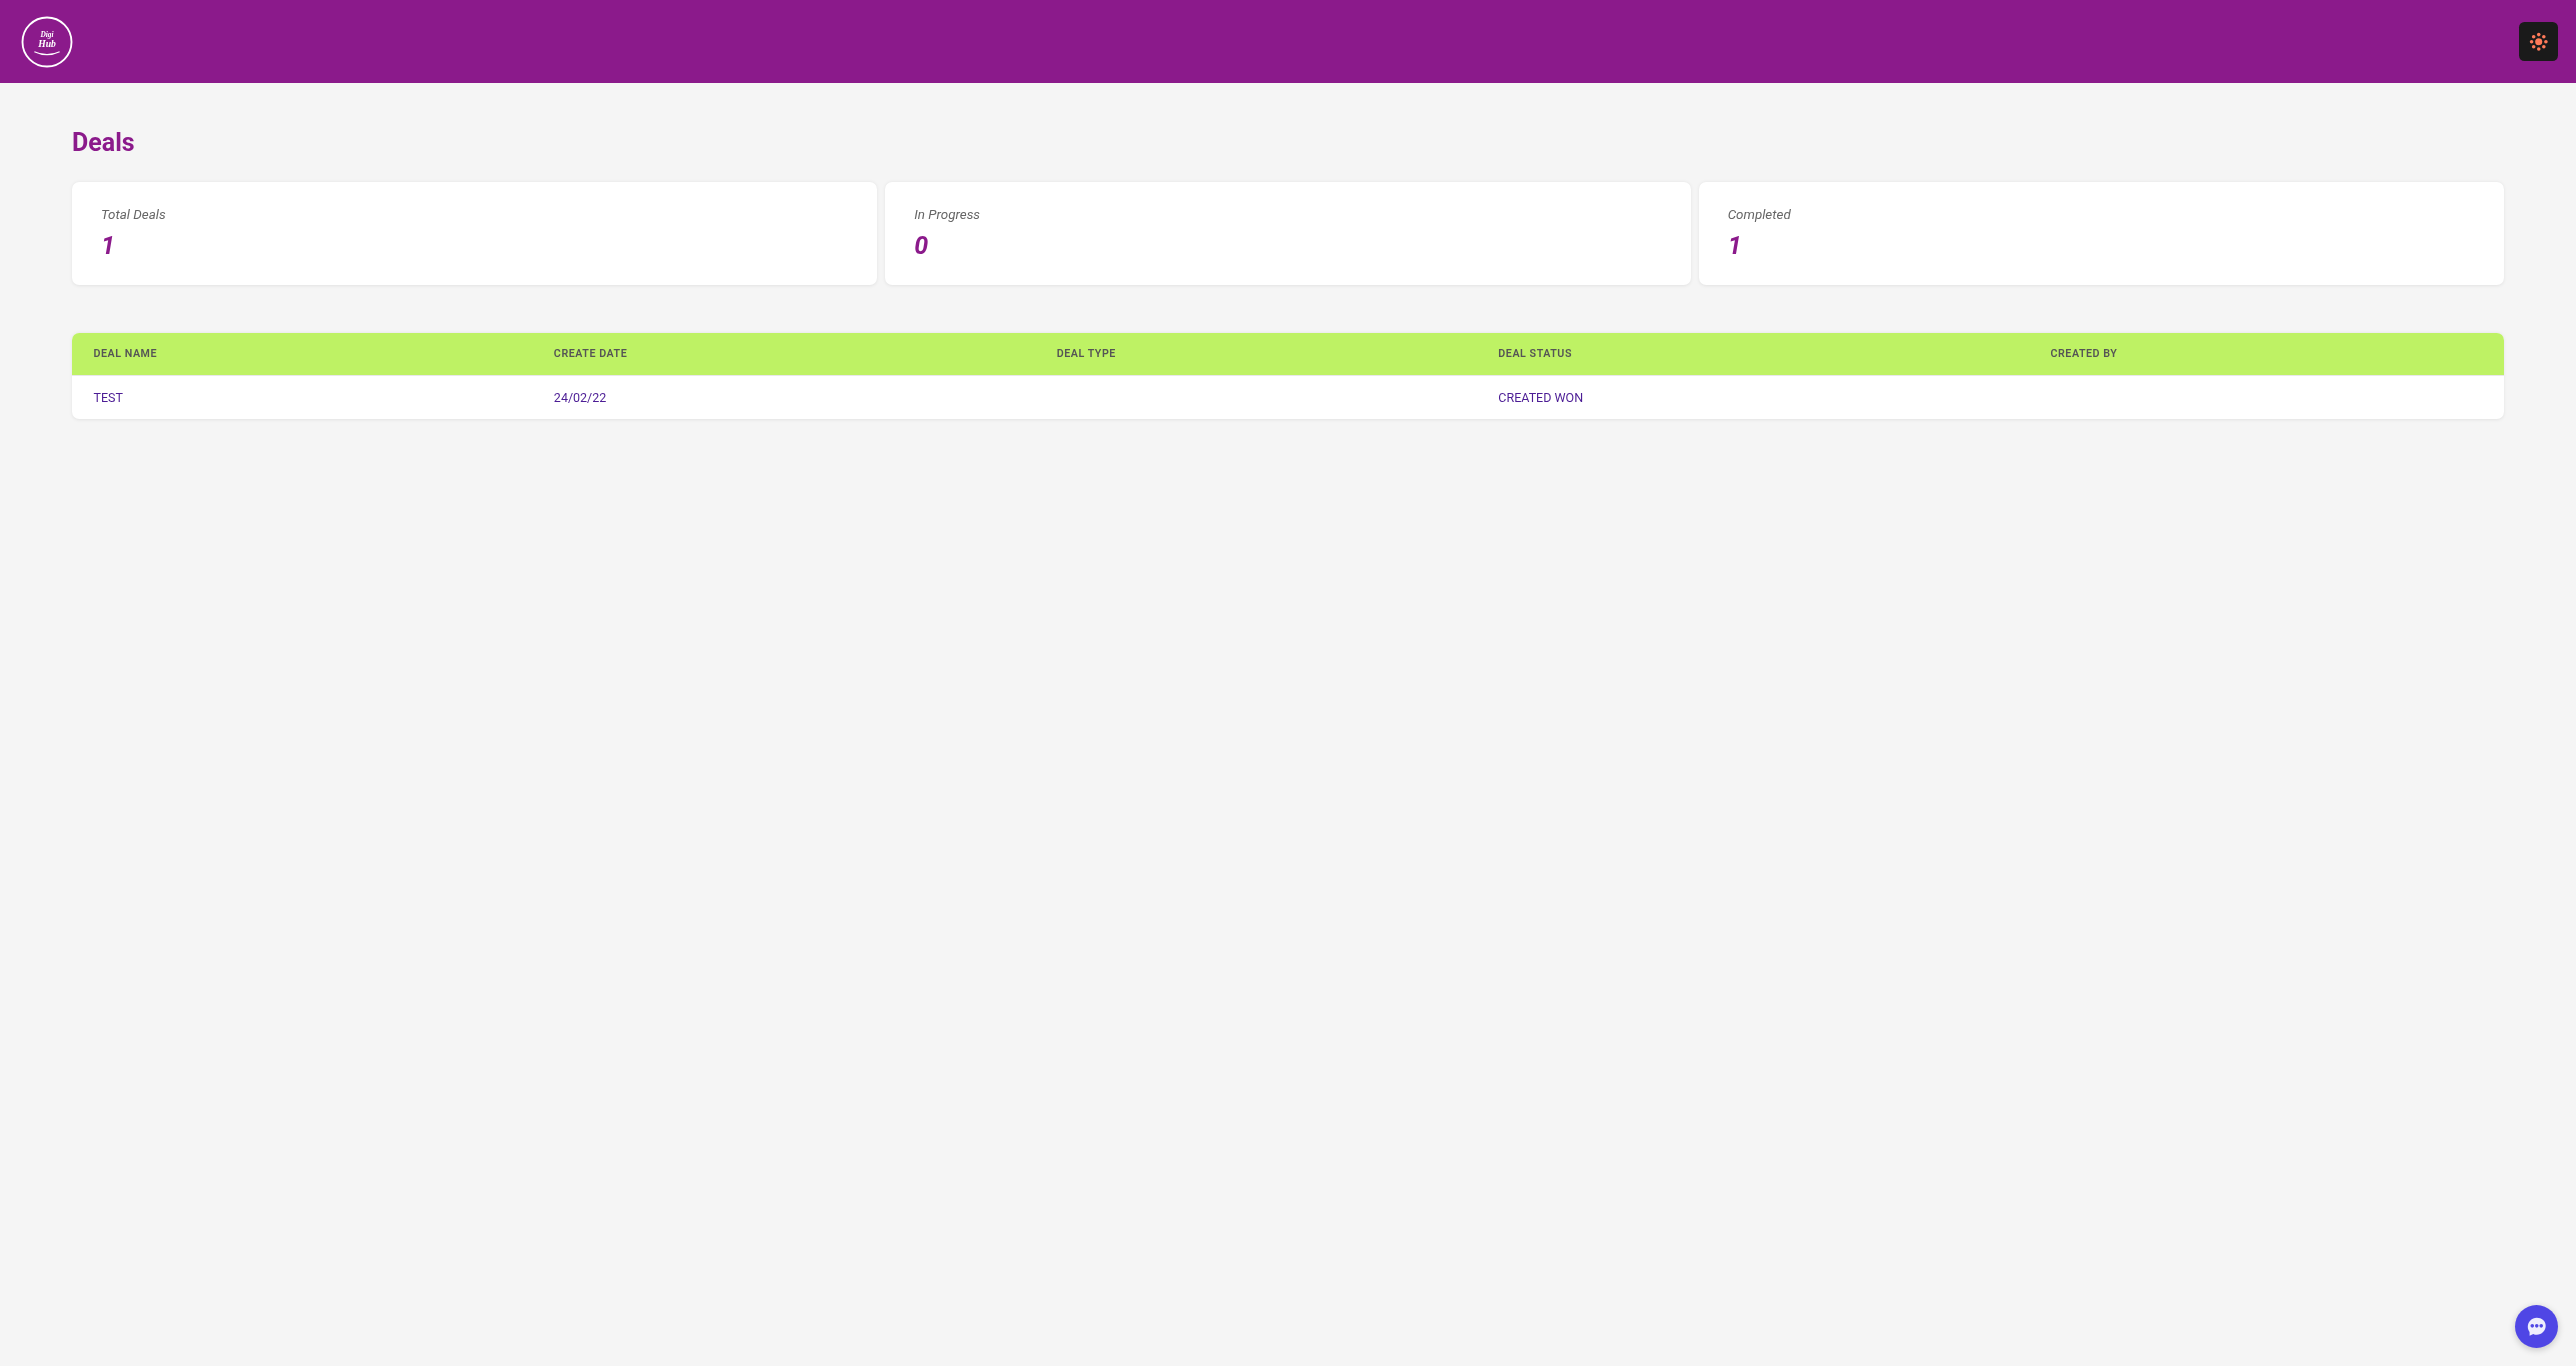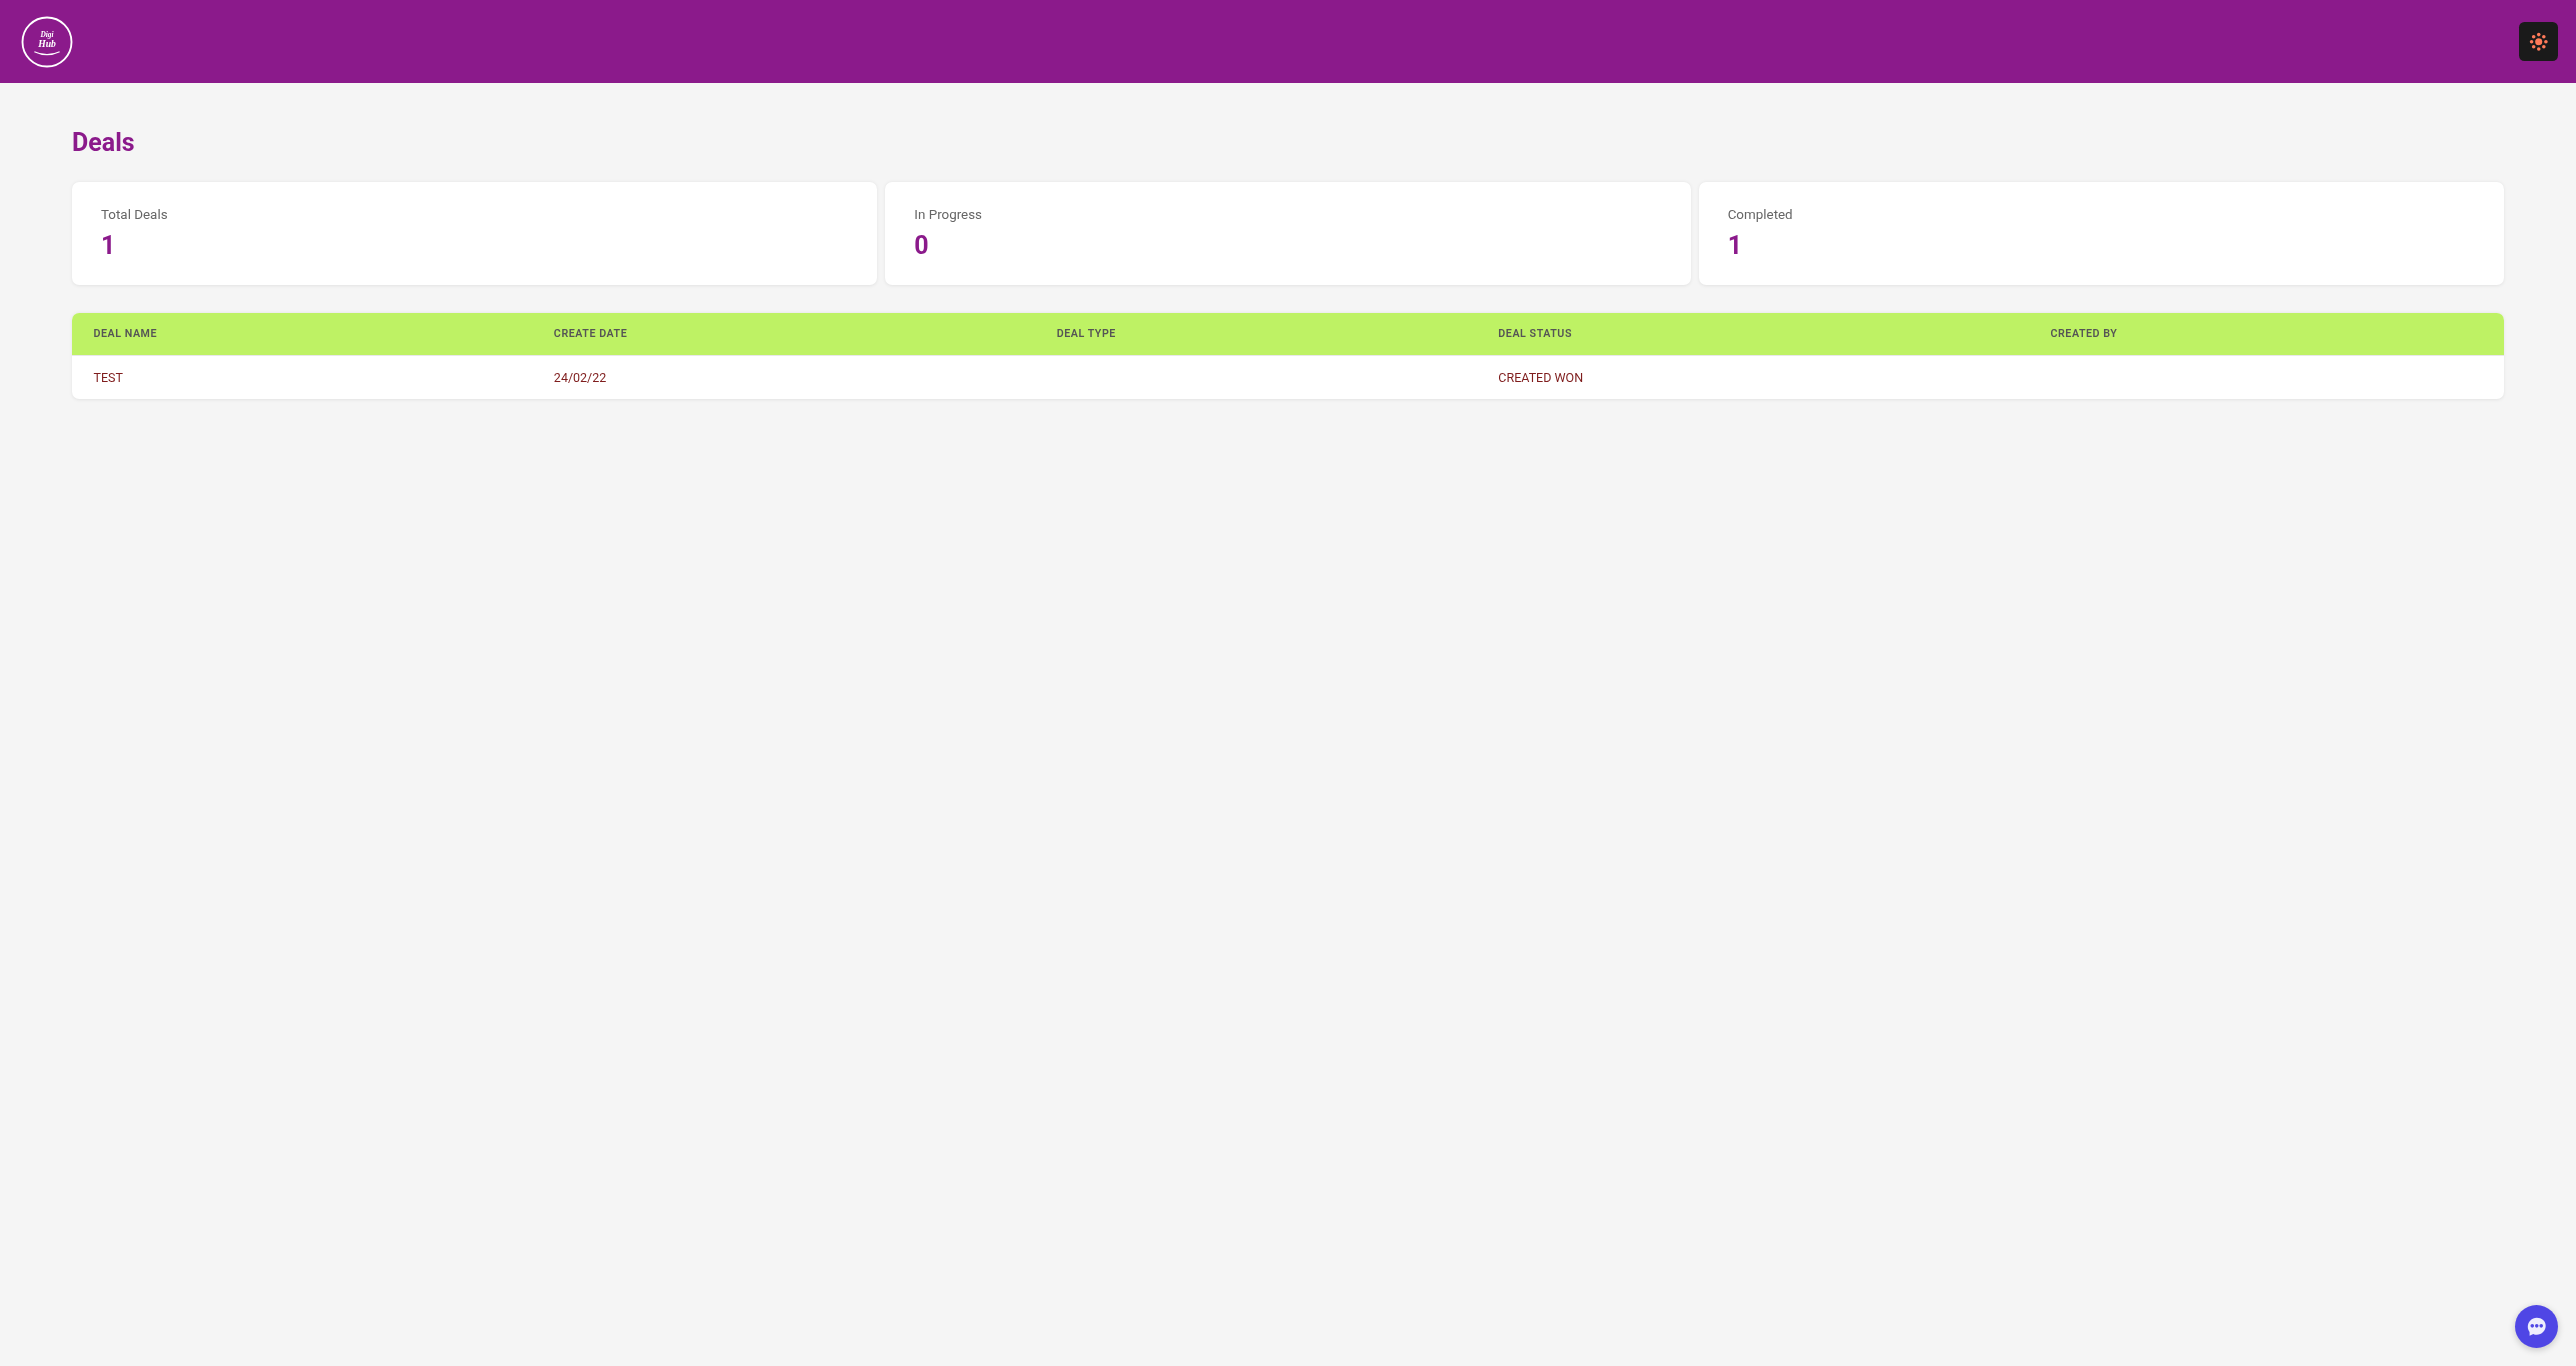--- a/index.html
+++ b/index.html
@@ -63,21 +63,22 @@
       font-size: 25px;
       font-weight: 700;
       margin-bottom: 25px;
     }
 
     
     .stats-row {
       display: grid;
       grid-template-columns: 1fr 1fr 1fr;
       gap: 8px;
-      margin-bottom: 28px;
+      margin-bottom: 48px;
+      font-style: italic;
     }
 
     .stat-card {
       background: #fff;
       border-radius: 7.2px;
       padding: 25px 29px;
       box-shadow: 0 0.9px 3.6px rgba(0,0,0,0.08);
     }
 
     .stat-label {
@@ -117,21 +118,21 @@
       font-weight: 600;
       color: #555;
       letter-spacing: 0.05em;
       text-transform: uppercase;
       background: #bef264;
     }
 
     .deals-table td {
       padding: 14.3px 21.5px;
       font-size: 12.5px;
-      color: #7f1d1d;
+      color: #4c1d95;
       border-bottom: 0.9px solid #f0f0f0;
     }
 
     .deals-table tbody tr:last-child td {
       border-bottom: none;
     }
 
     .chat-icon-bottom {
       position: fixed;
       bottom: 18px;

